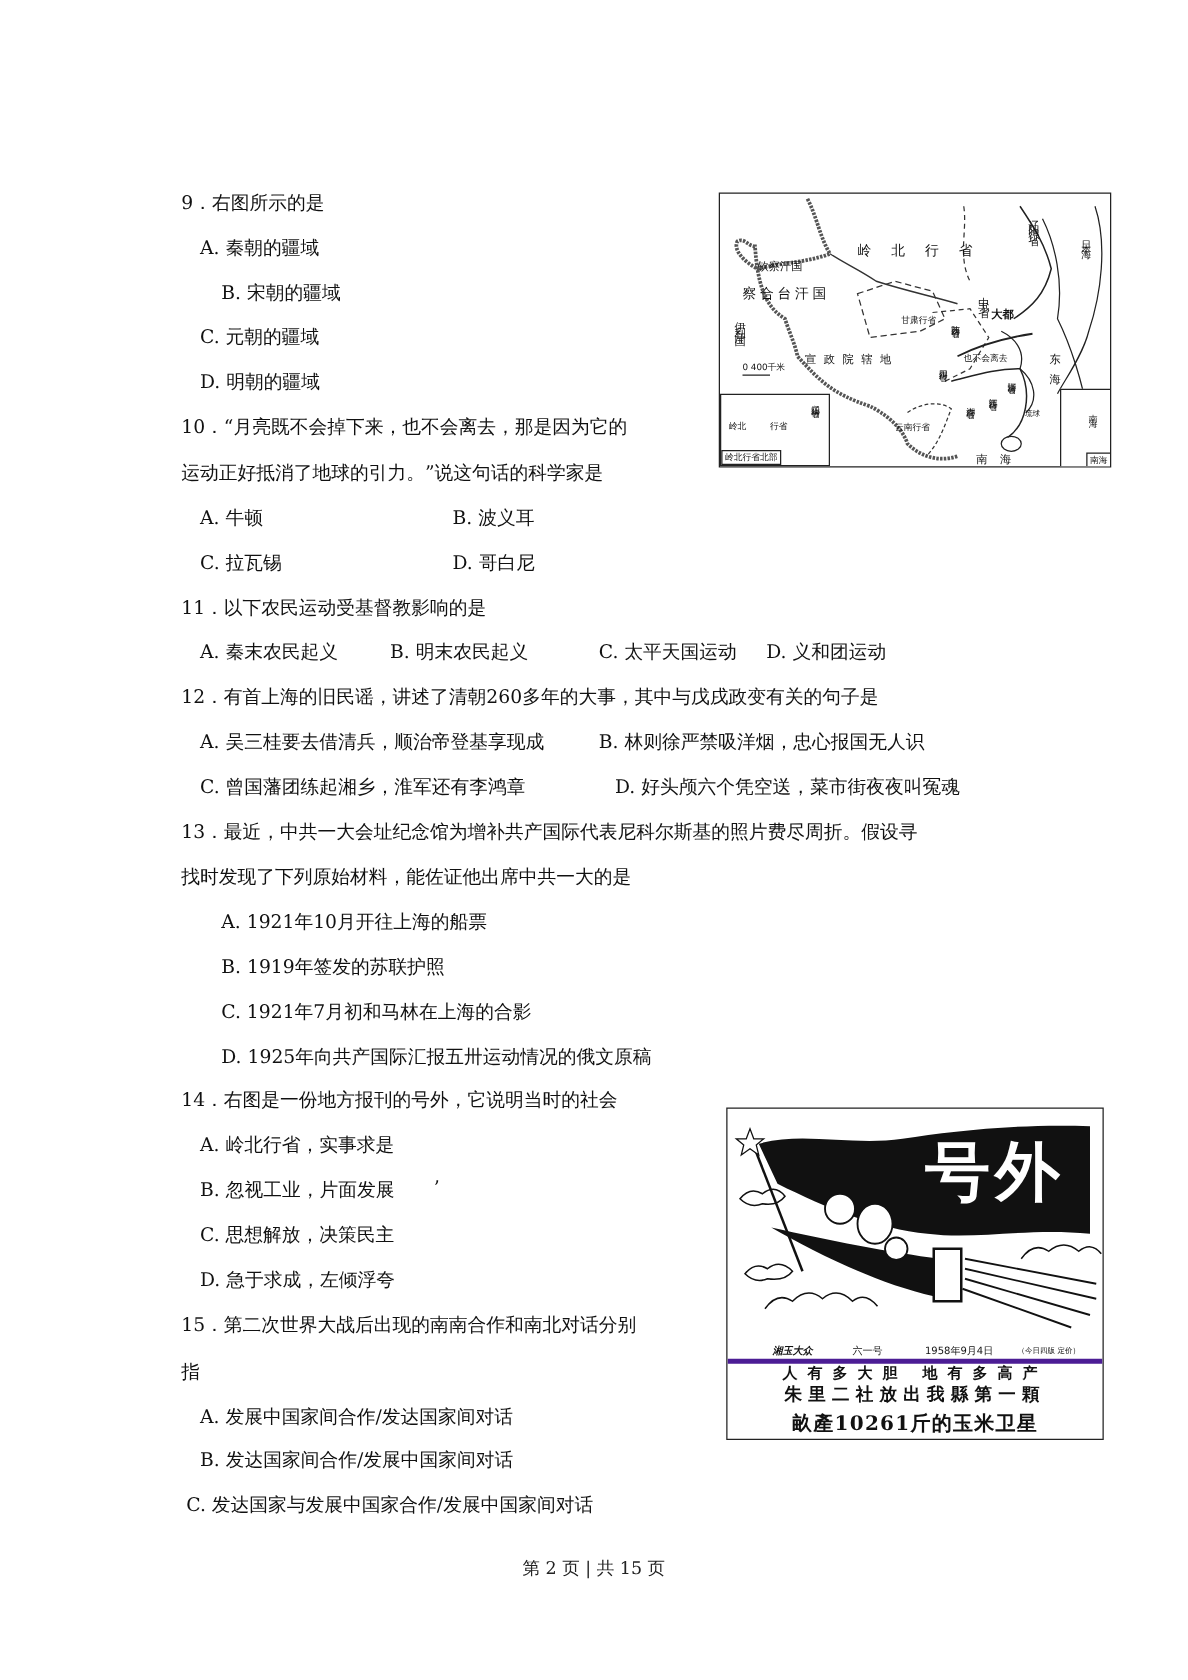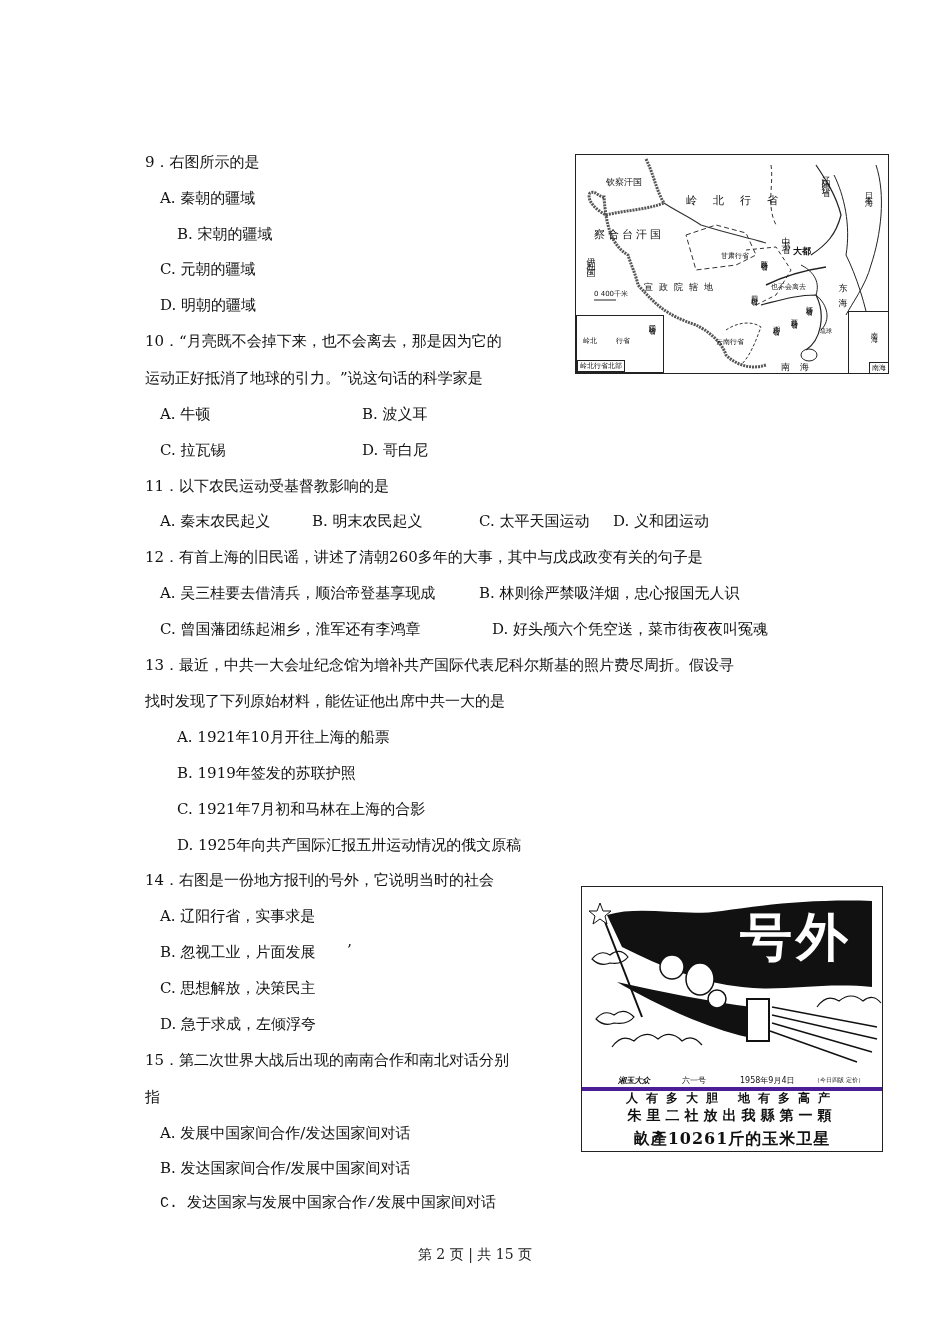--- a/index.html
+++ b/index.html
@@ -97,51 +97,51 @@
 <div class="opt" style="left:492px;top:619px;">D. 好头颅六个凭空送，菜市街夜夜叫冤魂</div>
 
 <div class="line" style="left:145px;top:655px;">13．最近，中共一大会址纪念馆为增补共产国际代表尼科尔斯基的照片费尽周折。假设寻</div>
 <div class="line" style="left:145px;top:691px;">找时发现了下列原始材料，能佐证他出席中共一大的是</div>
 <div class="opt" style="left:177px;top:727px;text-align:right;">A. 1921年10月开往上海的船票</div>
 <div class="opt" style="left:177px;top:763px;">B.  1919年签发的苏联护照</div>
 <div class="opt" style="left:177px;top:799px;">C.  1921年7月初和马林在上海的合影</div>
 <div class="opt" style="left:177px;top:835px;">D.  1925年向共产国际汇报五卅运动情况的俄文原稿</div>
 
 <div class="line" style="left:145px;top:870px;">14．右图是一份地方报刊的号外，它说明当时的社会</div>
-<div class="opt" style="left:160px;top:906px;">A. 辽阳行省，实事求是</div>
+<div class="opt" style="left:160px;top:906px;">A. 岭北行省，实事求是</div>
 <div class="opt" style="left:160px;top:942px;">B. 忽视工业，片面发展</div>
 <div class="opt" style="left:347px;top:940px;">’</div>
 <div class="opt" style="left:160px;top:978px;">C. 思想解放，决策民主</div>
 <div class="opt" style="left:160px;top:1014px;">D. 急于求成，左倾浮夸</div>
 
 <div class="line" style="left:145px;top:1050px;">15．第二次世界大战后出现的南南合作和南北对话分别</div>
 <div class="line" style="left:145px;top:1087px;">指</div>
 <div class="opt" style="left:160px;top:1123px;">A. 发展中国家间合作/发达国家间对话</div>
 <div class="opt" style="left:160px;top:1158px;">B. 发达国家间合作/发展中国家间对话</div>
-<div class="opt" style="left:160px;top:1194px;font-family:Liberation Mono, monospace;">C. 发达国家与发展中国家合作/发展中国家间对话</div>
+<div class="opt" style="left:149px;top:1194px;">C. 发达国家与发展中国家合作/发展中国家间对话</div>
 
 <div class="map-fig">
   <svg width="314" height="220" viewBox="0 0 314 220">
 
     <path d="M70 4 C 78 20, 80 35, 88 48 C 70 55, 50 55, 30 60 C 20 55, 10 45, 14 38 C 20 35, 22 42, 28 42 C 30 70, 35 90, 52 100 C 55 110, 60 120, 62 130 C 80 150, 90 160, 120 170 C 130 175, 145 185, 150 200 C 160 210, 175 215, 190 210" fill="none" stroke="#555" stroke-width="3" stroke-dasharray="2 1"></path>
     <path d="M88 48 C 100 56, 110 60, 125 70 C 150 78, 170 82, 190 88" fill="none" stroke="#333" stroke-width="1.2"></path>
     <path d="M110 80 L 140 70 L 170 78 L 180 100 L 160 110 L 120 115 Z" fill="none" stroke="#333" stroke-width="1" stroke-dasharray="5 3"></path>
     <path d="M170 95 L 200 92 L 215 115 L 200 140 L 180 150" fill="none" stroke="#333" stroke-width="1" stroke-dasharray="4 3"></path>
     <path d="M190 130 C 210 120, 230 115, 250 112" fill="none" stroke="#222" stroke-width="1.5"></path>
     <path d="M185 150 C 205 145, 220 140, 240 140 C 250 160, 245 185, 230 195" fill="none" stroke="#222" stroke-width="1.2"></path>
     <path d="M235 100 C 250 90, 260 80, 265 60 C 260 40, 250 25, 240 10" fill="none" stroke="#222" stroke-width="1.2"></path>
     <path d="M258 20 C 268 40, 275 70, 270 100 C 280 120, 290 150, 295 180" fill="none" stroke="#222" stroke-width="1"></path>
     <path d="M300 10 C 310 40, 305 80, 295 110 C 290 130, 275 150, 270 160" fill="none" stroke="#222" stroke-width="1"></path>
     <path d="M225 110 C 235 115, 245 125, 240 140 C 252 150, 255 165, 245 175" fill="none" stroke="#222" stroke-width="1"></path>
     <path d="M150 175 C 160 168, 175 165, 185 172 C 180 185, 175 200, 165 210" fill="none" stroke="#333" stroke-width="1" stroke-dasharray="3 2"></path>
     <path d="M195 10 C 198 30, 190 50, 200 70" fill="none" stroke="#333" stroke-width="1" stroke-dasharray="4 3"></path>
     <ellipse cx="233" cy="200" rx="8" ry="6" fill="none" stroke="#222" stroke-width="1"></ellipse>
     <line x1="18" y1="145" x2="40" y2="145" stroke="#222" stroke-width="1"></line>
   </svg>
-  <div class="map-label" style="left:30px;top:21px;">钦察汗国</div>
+  <div class="map-label" style="left:30px;top:52px;">钦察汗国</div>
   <div class="map-label big" style="left:18px;top:72px;">察合台汗国</div>
   <div class="map-label v" style="left:8px;top:95px;">伊利汗国</div>
   <div class="map-label big" style="left:110px;top:38px;letter-spacing:16px;">岭北行省</div>
   <div class="map-label v" style="left:243px;top:14px;">辽阳行省</div>
   <div class="map-label v" style="left:203px;top:75px;">中书省</div>
   <div class="map-label" style="left:217px;top:90px;font-weight:bold;">大都</div>
   <div class="map-label" style="left:145px;top:96px;font-size:7px;">甘肃行省</div>
   <div class="map-label v" style="left:183px;top:100px;font-size:7px;letter-spacing:1px;">陕西行省</div>
   <div class="map-label" style="left:68px;top:126px;letter-spacing:6px;">宣政院辖地</div>
   <div class="map-label v" style="left:173px;top:135px;font-size:7px;letter-spacing:1px;">四川行省</div>

